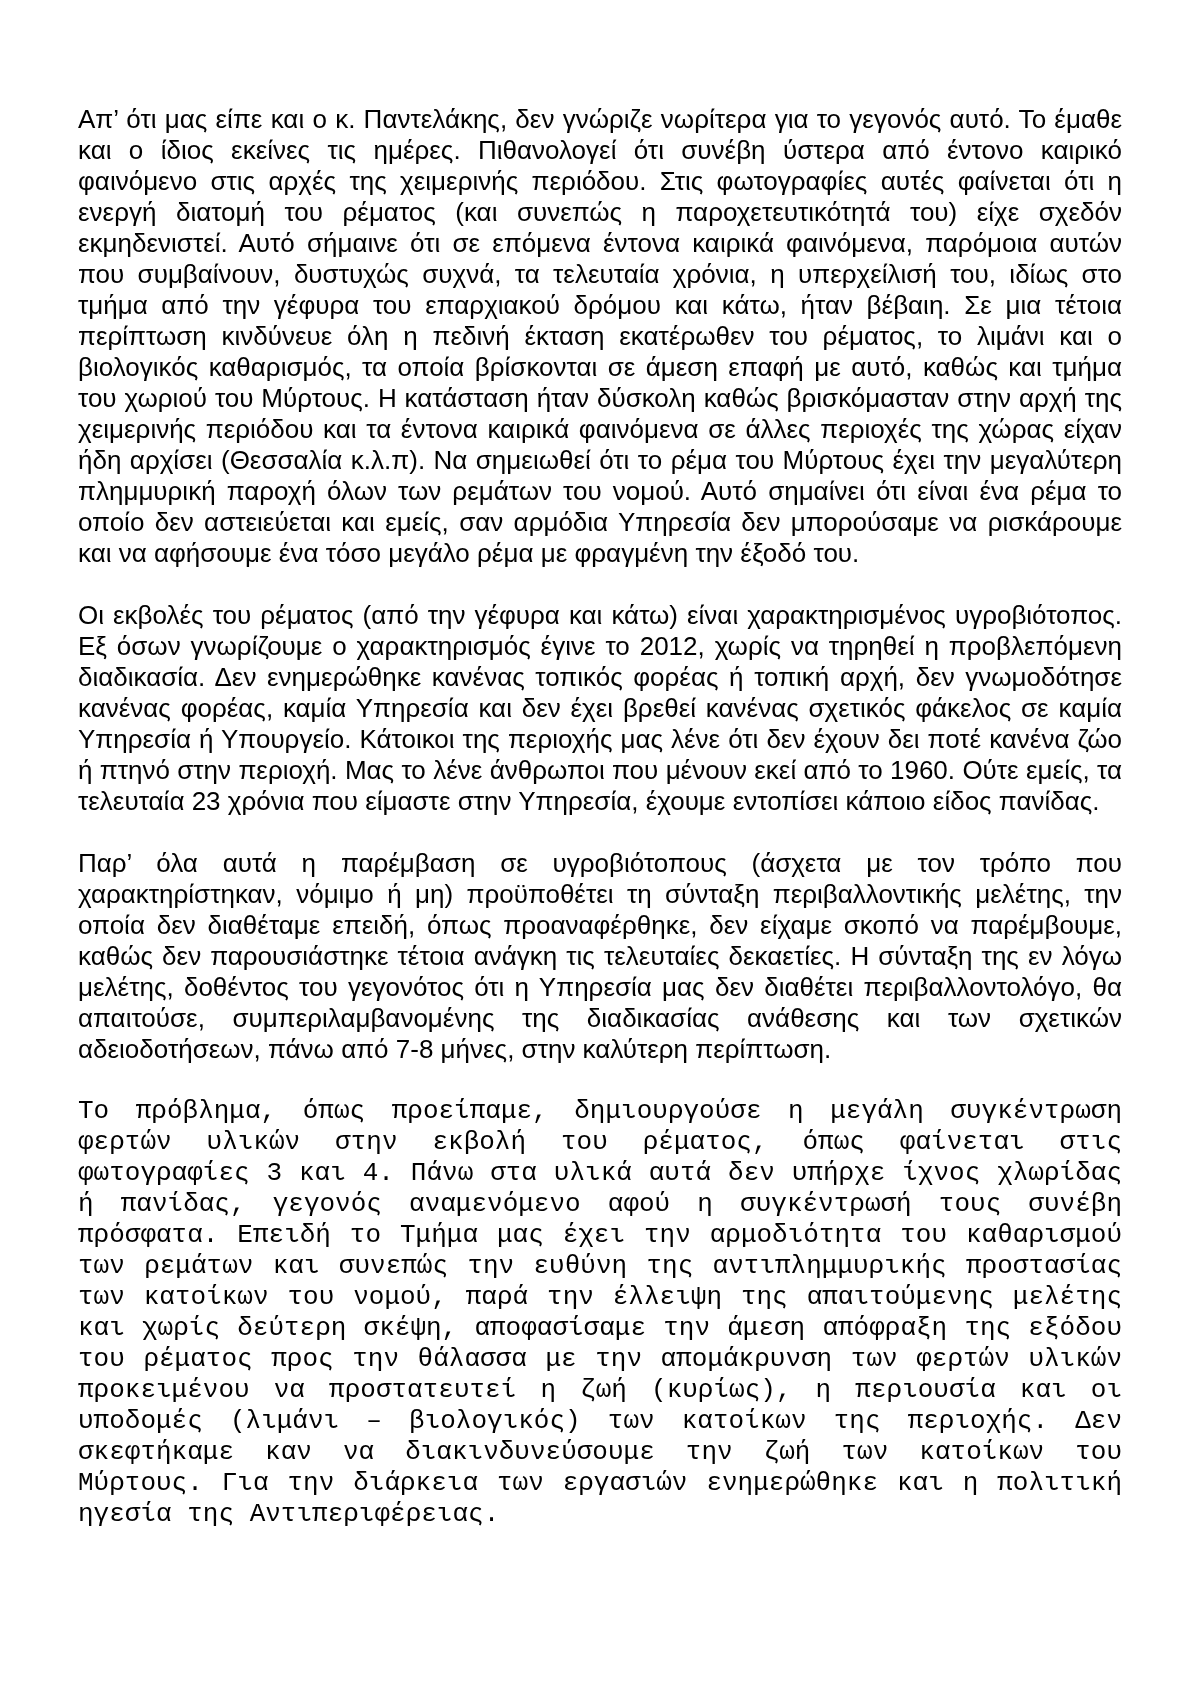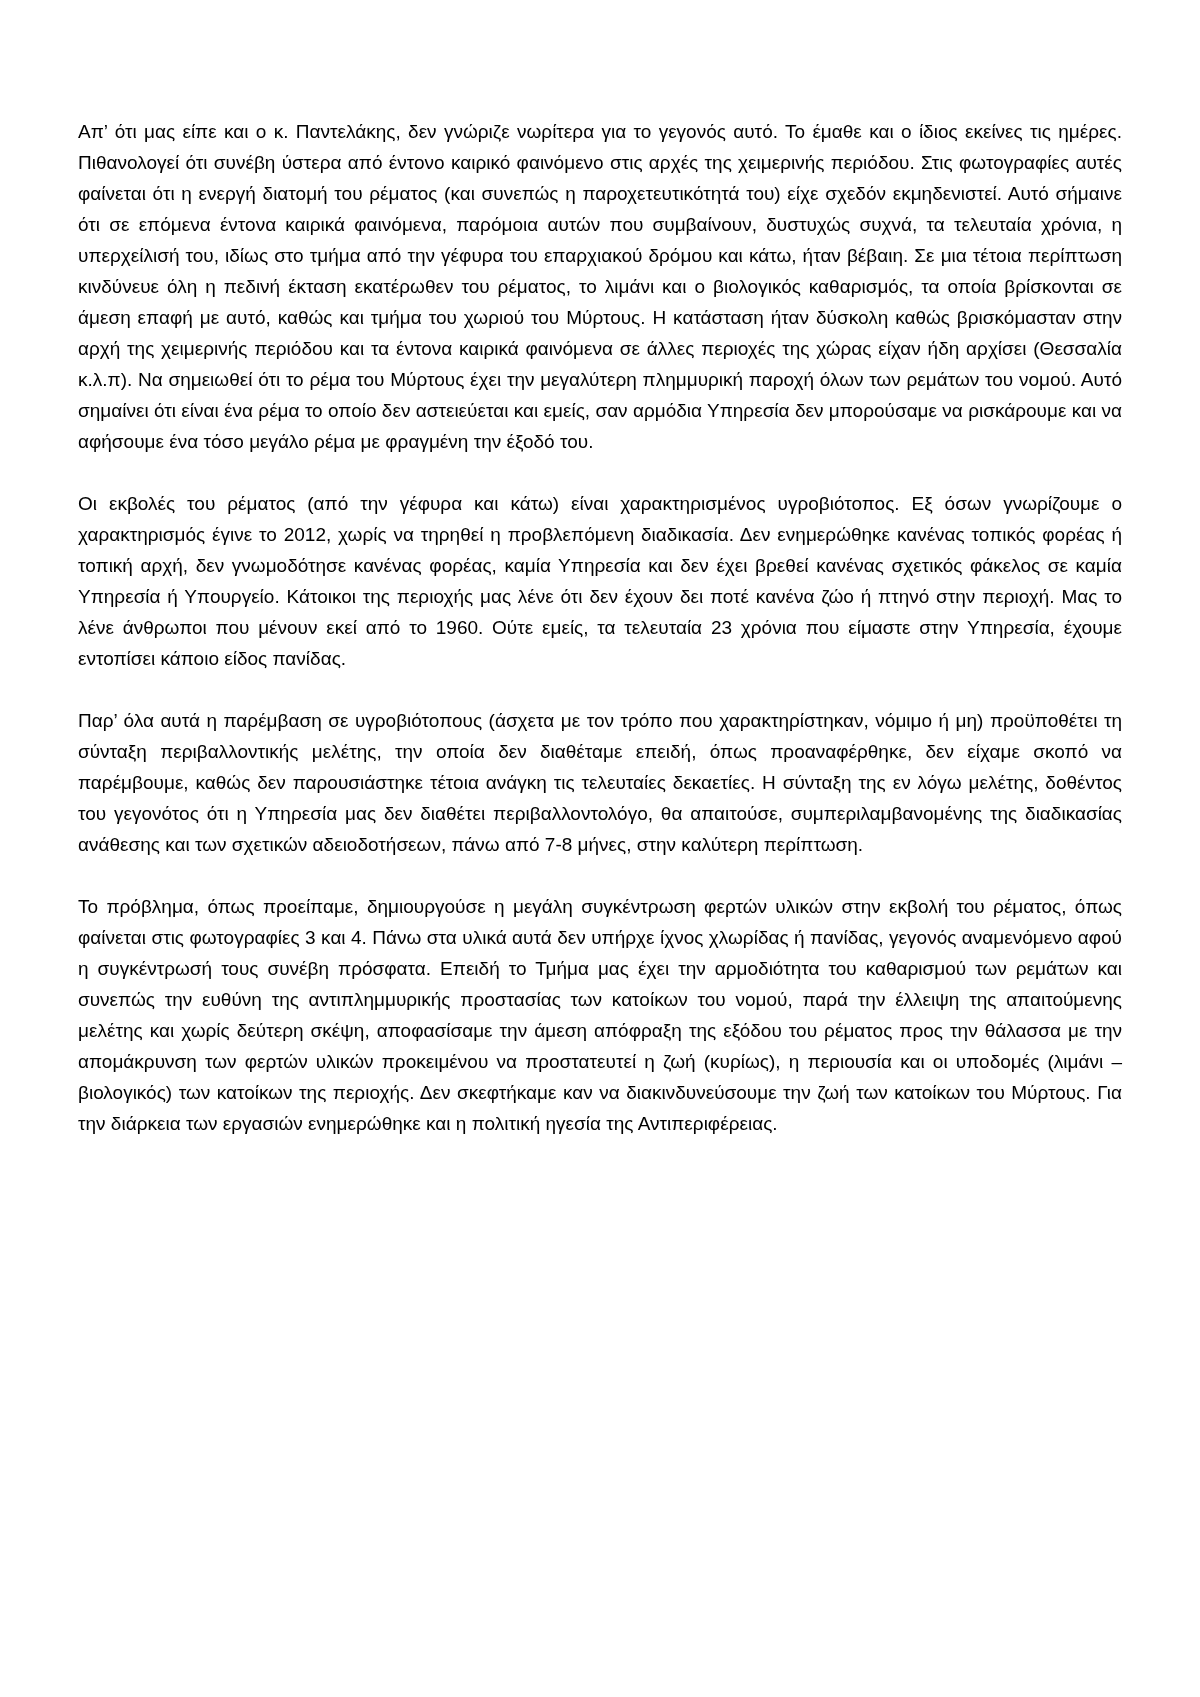--- a/index.html
+++ b/index.html
@@ -13,31 +13,31 @@
     height: 1697px;
     background: #ffffff;
     box-sizing: border-box;
     padding: 104px 78px 0 78px;
     overflow: hidden;
   }
   .doc-body {
     width: 1044px;
     color: #000000;
     font-family: "Liberation Sans", "DejaVu Sans", sans-serif;
-    font-size: 19px;
+    font-size: 26px;
     line-height: 31px;
-    margin-top: 12px;
   }
   .doc-body p {
     margin: 0 0 31px 0;
     text-align: justify;
     text-justify: inter-word;
   }
   .doc-body p:last-child {
     margin-bottom: 0;
+    font-family: Liberation Mono, monospace;
   }
 </style>
 </head>
 <body>
 
 <div class="page">
   <div class="doc-body">
     <p>Απ’ ότι μας είπε και ο κ. Παντελάκης, δεν γνώριζε νωρίτερα για το γεγονός αυτό. Το έμαθε και ο ίδιος εκείνες τις ημέρες. Πιθανολογεί ότι συνέβη ύστερα από έντονο καιρικό φαινόμενο στις αρχές της χειμερινής περιόδου. Στις φωτογραφίες αυτές φαίνεται ότι η ενεργή διατομή του ρέματος (και συνεπώς η παροχετευτικότητά του) είχε σχεδόν εκμηδενιστεί. Αυτό σήμαινε ότι σε επόμενα έντονα καιρικά φαινόμενα, παρόμοια αυτών που συμβαίνουν, δυστυχώς συχνά, τα τελευταία χρόνια, η υπερχείλισή του, ιδίως στο τμήμα από την γέφυρα του επαρχιακού δρόμου και κάτω, ήταν βέβαιη. Σε μια τέτοια περίπτωση κινδύνευε όλη η πεδινή έκταση εκατέρωθεν του ρέματος, το λιμάνι και ο βιολογικός καθαρισμός, τα οποία βρίσκονται σε άμεση επαφή με αυτό, καθώς και τμήμα του χωριού του Μύρτους. Η κατάσταση ήταν δύσκολη καθώς βρισκόμασταν στην αρχή της χειμερινής περιόδου και τα έντονα καιρικά φαινόμενα σε άλλες περιοχές της χώρας είχαν ήδη αρχίσει (Θεσσαλία κ.λ.π). Να σημειωθεί ότι το ρέμα του Μύρτους έχει την μεγαλύτερη πλημμυρική παροχή όλων των ρεμάτων του νομού. Αυτό σημαίνει ότι είναι ένα ρέμα το οποίο δεν αστειεύεται και εμείς, σαν αρμόδια Υπηρεσία δεν μπορούσαμε να ρισκάρουμε και να αφήσουμε ένα τόσο μεγάλο ρέμα με φραγμένη την έξοδό του.</p>
     <p>Οι εκβολές του ρέματος (από την γέφυρα και κάτω) είναι χαρακτηρισμένος υγροβιότοπος. Εξ όσων γνωρίζουμε ο χαρακτηρισμός έγινε το 2012, χωρίς να τηρηθεί η προβλεπόμενη διαδικασία. Δεν ενημερώθηκε κανένας τοπικός φορέας ή τοπική αρχή, δεν γνωμοδότησε κανένας φορέας, καμία Υπηρεσία και δεν έχει βρεθεί κανένας σχετικός φάκελος σε καμία Υπηρεσία ή Υπουργείο. Κάτοικοι της περιοχής μας λένε ότι δεν έχουν δει ποτέ κανένα ζώο ή πτηνό στην περιοχή. Μας το λένε άνθρωποι που μένουν εκεί από το 1960. Ούτε εμείς, τα τελευταία 23 χρόνια που είμαστε στην Υπηρεσία, έχουμε εντοπίσει κάποιο είδος πανίδας.</p>
     <p>Παρ’ όλα αυτά η παρέμβαση σε υγροβιότοπους (άσχετα με τον τρόπο που χαρακτηρίστηκαν, νόμιμο ή μη) προϋποθέτει τη σύνταξη περιβαλλοντικής μελέτης, την οποία δεν διαθέταμε επειδή, όπως προαναφέρθηκε, δεν είχαμε σκοπό να παρέμβουμε, καθώς δεν παρουσιάστηκε τέτοια ανάγκη τις τελευταίες δεκαετίες. Η σύνταξη της εν λόγω μελέτης, δοθέντος του γεγονότος ότι η Υπηρεσία μας δεν διαθέτει περιβαλλοντολόγο, θα απαιτούσε, συμπεριλαμβανομένης της διαδικασίας ανάθεσης και των σχετικών αδειοδοτήσεων, πάνω από 7-8 μήνες, στην καλύτερη περίπτωση.</p>

